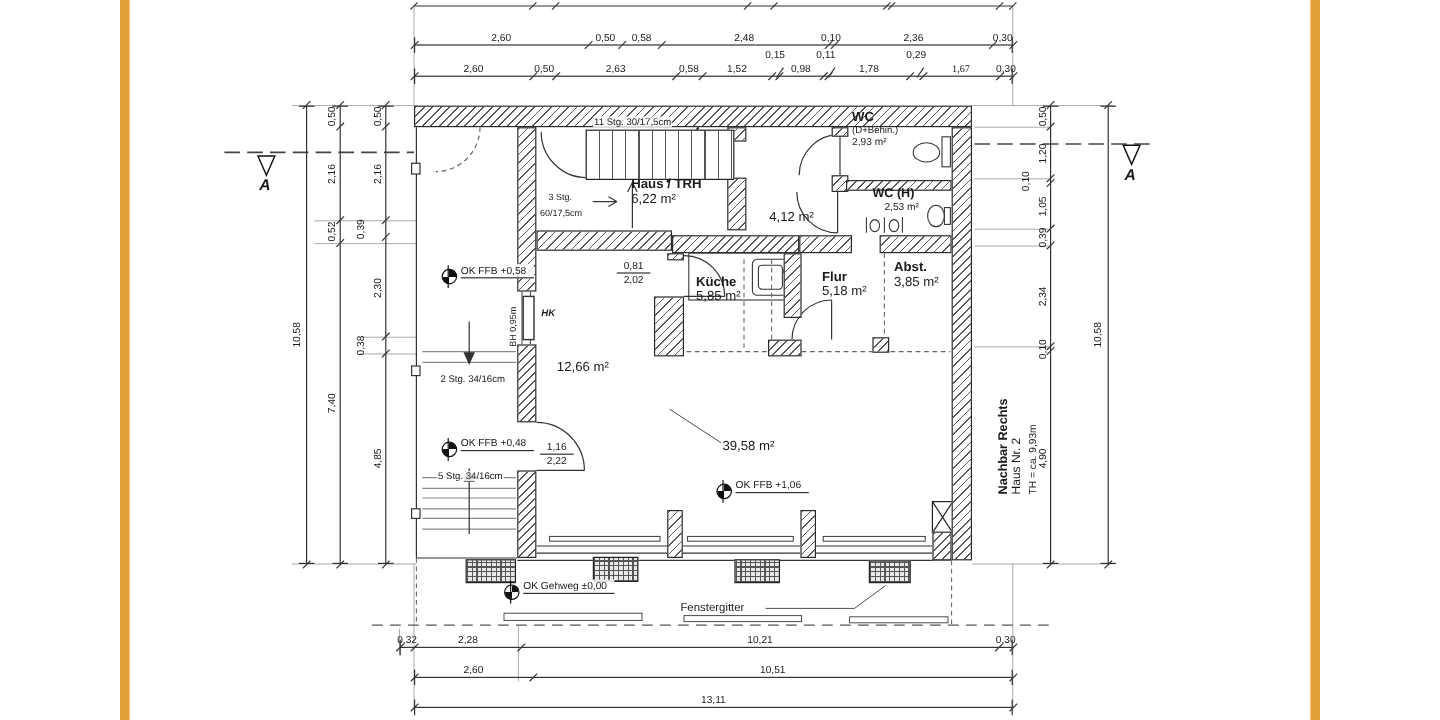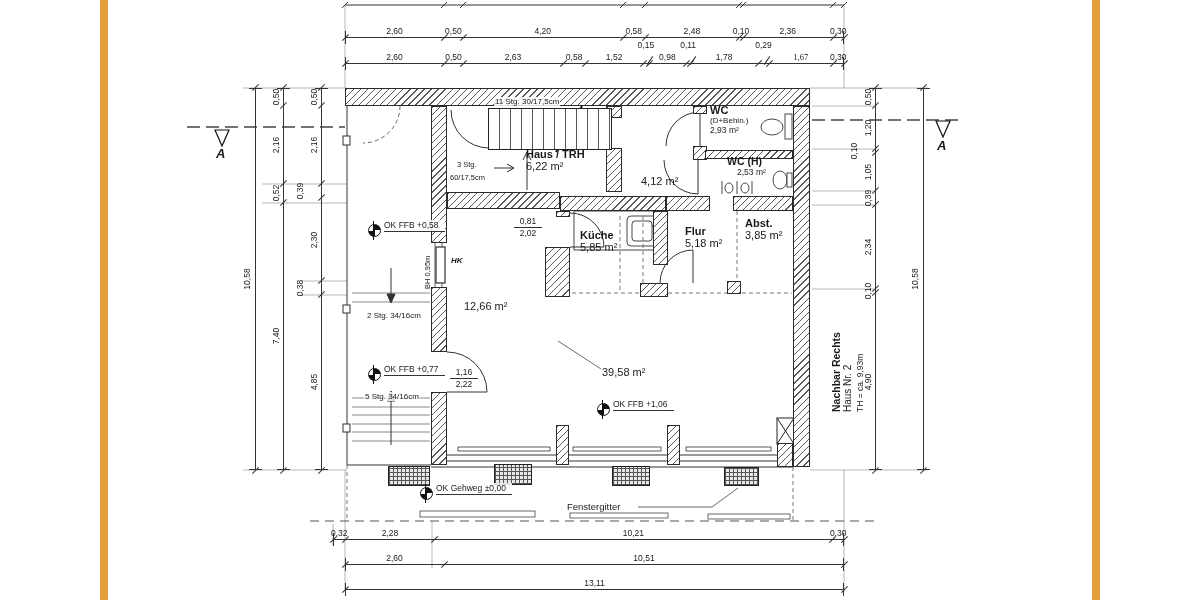--- a/index.html
+++ b/index.html
@@ -271,21 +271,21 @@
 
     <div class="grille" style="left:388px;top:466px;width:42px;height:20px"></div>
     <div class="grille" style="left:494px;top:464px;width:38px;height:21px"></div>
     <div class="grille" style="left:612px;top:466px;width:38px;height:20px"></div>
     <div class="grille" style="left:724px;top:467px;width:35px;height:19px"></div>
 
     <div class="lab" style="left:526px;top:148px">
       <div class="rname">Haus / TRH</div>
       <div class="rarea">6,22 m²</div>
     </div>
-    <div class="lab" style="left:710px;top:104px">
+    <div class="lab" style="left:710px;top:92px">
       <div class="rname">WC</div>
       <div class="rsub">(D+Behin.)</div>
       <div class="rarea" style="font-size:8.5px">2,93 m²</div>
     </div>
     <div class="lab" style="left:727px;top:155px">
       <div class="rname sm">WC (H)</div>
       <div class="rarea" style="margin-left:10px;font-size:8.5px">2,53 m²</div>
     </div>
     <div class="lab" style="left:641px;top:175px">
       <div class="rarea">4,12 m²</div>
@@ -326,21 +326,21 @@
       <div class="ftop">1,16</div>
       <div>2,22</div>
     </div>
 
     <div class="lvl" style="left:368px;top:224px">
       <span class="sym"></span>
       <span class="txt">OK FFB  +0,58</span>
     </div>
     <div class="lvl" style="left:368px;top:368px">
       <span class="sym"></span>
-      <span class="txt">OK FFB  +0,77</span>
+      <span class="txt">OK FFB  +0,48</span>
     </div>
     <div class="lvl" style="left:597px;top:403px">
       <span class="sym"></span>
       <span class="txt">OK FFB  +1,06</span>
     </div>
     <div class="lvl" style="left:420px;top:487px">
       <span class="sym"></span>
       <span class="txt">OK Gehweg  ±0,00</span>
     </div>
 
@@ -352,23 +352,20 @@
       <div class="l2">Haus Nr. 2</div>
       <div class="l3">TH = ca. 9,93m</div>
     </div>
   <div class="dim-h" style="left: 345px; top: 12px; width: 499px;">
         <div class="seg" style="flex-grow: 2.6;">
           <span class="lbl">2,60</span>
         </div>
         <div class="seg" style="flex-grow: 0.5;">
           <span class="lbl">0,50</span>
         </div>
-        <div class="seg" style="flex-grow: 4.2;">
-          <span class="lbl">4,20</span>
-        </div>
         <div class="seg" style="flex-grow: 0.58;">
           <span class="lbl">0,58</span>
         </div>
         <div class="seg" style="flex-grow: 2.48;">
           <span class="lbl">2,48</span>
         </div>
         <div class="seg" style="flex-grow: 0.1;">
           <span class="lbl">0,10</span>
         </div>
         <div class="seg" style="flex-grow: 2.36;">

